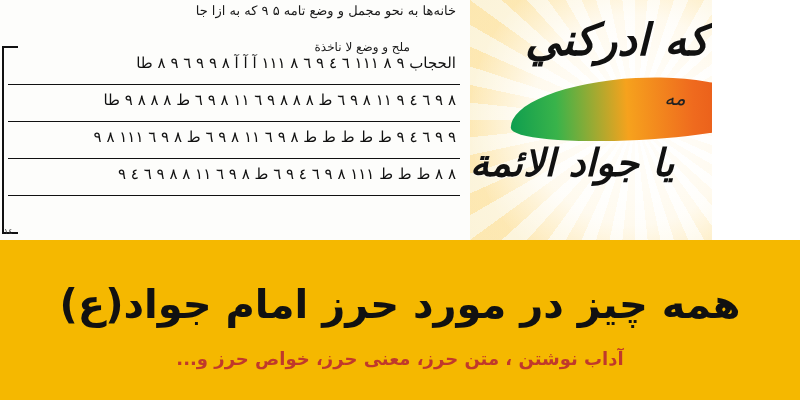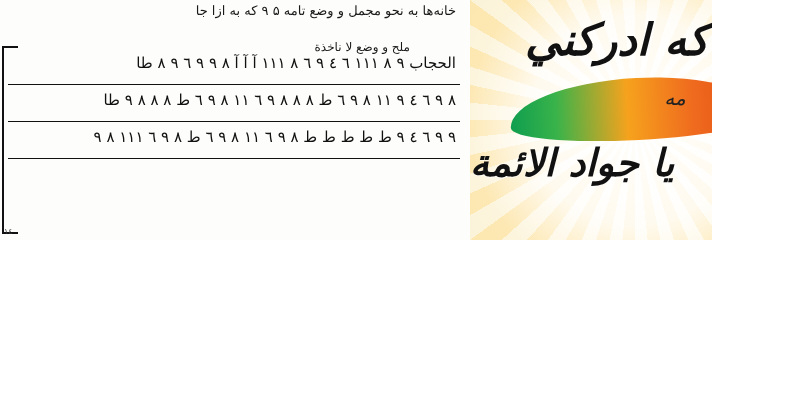--- a/index.html
+++ b/index.html
@@ -263,31 +263,38 @@
       <div class="ms-rows">
         <div class="ms-row">
           <span class="glyphs">الحجاب ٩ ٨ ١١١ ٦ ٤ ٩ ٦ ٨ ١١١ آ آ آ ٨ ٩ ٩ ٦ ٩ ٨   طا</span>
         </div>
         <div class="ms-row">
           <span class="glyphs">٨ ٩ ٦ ٤ ٩ ١١ ٨ ٩ ٦ ط ٨ ٨ ٨ ٩ ٦ ١١ ٨ ٩ ٦ ط ٨ ٨ ٨ ٩ طا</span>
         </div>
         <div class="ms-row">
           <span class="glyphs">٩ ٩ ٦ ٤ ٩ ط ط ط ط ط ٨ ٩ ٦ ١١ ٨ ٩ ٦ ط ٨ ٩ ٦ ١١١ ٨ ٩</span>
         </div>
+        <div class="ms-row">
+          <span class="glyphs">٨ ٨ ط ط ط ١١١ ٨ ٩ ٦ ٤ ٩ ٦ ط ٨ ٩ ٦ ١١ ٨ ٨ ٩ ٦ ٤ ٩</span>
+        </div>
       </div>
       <div class="ms-corner-note">١٤</div>
     </div>
 
     <div class="logo-area">
       <div class="sunburst"></div>
       <div class="sun-glow"></div>
       <div class="logo-inner">
         <div class="logo-line-top">ءً كه ادركني</div>
         <div class="logo-swoosh"></div>
         <div class="logo-line-mid">مه</div>
         <div class="logo-line-bottom">يا جواد الائمة</div>
       </div>
     </div>
 
   </div>
 
+  <div class="banner">
+    <div class="banner-title">همه چیز در مورد حرز امام جواد(ع)</div>
+    <div class="banner-subtitle">آداب نوشتن ، متن حرز، معنی حرز، خواص حرز و...</div>
+  </div>
 
 </div>
 
 </body></html>

